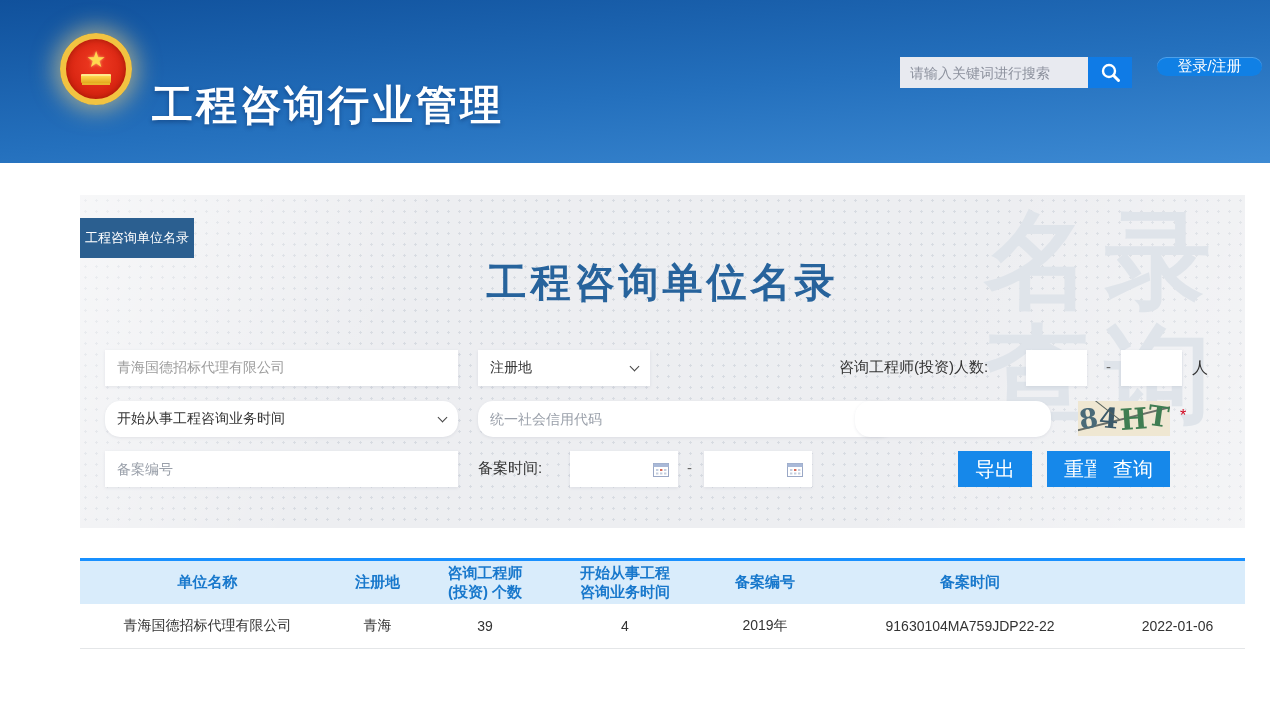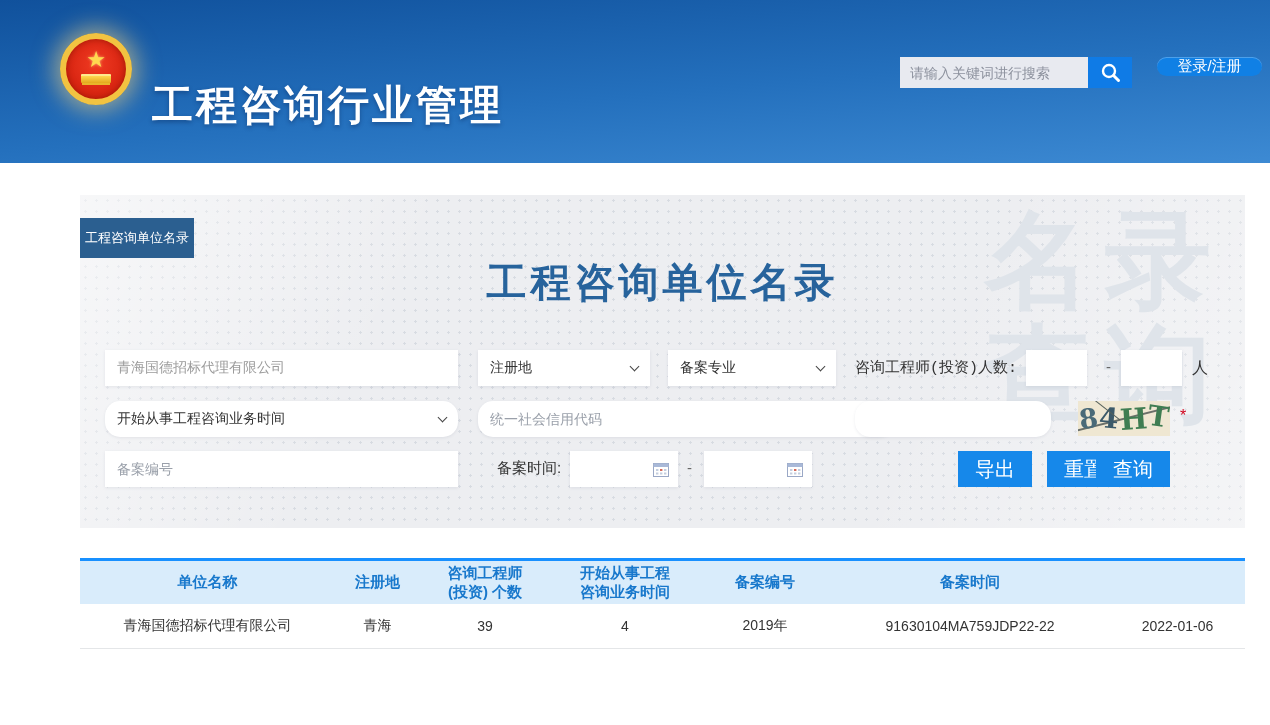--- a/index.html
+++ b/index.html
@@ -58,42 +58,42 @@
     border-right:1.6px solid #444; border-bottom:1.6px solid #444; transform:rotate(45deg); }
 
   .inline-label { position:absolute; font-size:15px; color:#333; z-index:1; white-space:nowrap; }
   .dash-sep { position:absolute; font-size:15px; color:#666; z-index:1; }
 
   
   .r1 { top:155px; }  .r2 { top:206px;border-radius:15px; }  .r3 { top:256px; }
   .company-input   { left:25px;  width:353px; }
   .region-select   { left:398px; width:172px; }
   .specialty-select{ left:588px; width:168px; }
-  .eng-label       { left:775px; top:163px;font-family:Liberation Mono, monospace; }
+  .eng-label       { left:759px; top:163px; }
   .num1 { left:946px;  width:61px; padding:0 6px; }
   .dash1 { left:1026px; top:163px; }
   .num2 { left:1041px; width:61px; padding:0 6px; }
   .person-unit { left:1112px; top:163px; font-size:16px; }
   .time-select  { left:25px;  width:353px; }
   .credit-input { left:398px; width:416px; }
   .captcha-input{ left:775px; width:196px; }
   .captcha { position:absolute; left:998px; top:206px; width:92px; height:35px; background:#efe7d2;
     display:flex; align-items:center; justify-content:center; gap:1px; overflow:hidden; z-index:1; }
   .captcha::before { content:""; position:absolute; left:-6px; top:16px; width:110px; height:1.6px;
     background:#6a6f68; transform:rotate(-14deg); }
   .captcha::after { content:""; position:absolute; left:6px; top:6px; width:40px; height:1.4px;
     background:#55605c; transform:rotate(38deg); }
   .cap-ch { font-weight:bold; font-family:"DejaVu Serif","Liberation Serif",serif; }
   .cap-ch.c0 { color:#4a6a78; font-size:27px; transform:rotate(-8deg); }
   .cap-ch.c1 { color:#3c5a6a; font-size:28px; transform:rotate(5deg); }
   .cap-ch.c2 { color:#3f7d52; font-size:29px; transform:rotate(-4deg); }
   .cap-ch.c3 { color:#3f7d52; font-size:28px; transform:rotate(8deg); margin-top:-5px; }
   .required-mark { position:absolute; left:1100px; top:212px; color:#d0021b; font-size:16px; z-index:1; }
   .recordno-input { left:25px; width:353px; }
-  .rectime-label { left:417px; top:264px; }
+  .rectime-label { left:398px; top:264px; }
   .datebox { position:absolute; width:108px; height:36px; background:#fff; display:flex;
     align-items:center; justify-content:flex-end; padding:0 9px; cursor:pointer;
     box-shadow:0 1px 3px rgba(120,130,150,.14); z-index:1; }
   .date1 { left:490px; } .date2 { left:624px; }
   .dash3 { left:607px; top:264px; }
   .btn { position:absolute; width:74px; height:36px; border:none; background:#1688ea; color:#fff;
     font-size:20px; cursor:pointer; font-family:inherit; z-index:1; }
   .export-btn { left:878px; } .reset-btn { left:967px; } .query-btn { left:1016px; }
 
   
@@ -134,24 +134,20 @@
 
   <div class="panel">
     <div class="watermark">名录
 查询</div>
     <div class="panel-tab">工程咨询单位名录</div>
     <div class="page-title">工程咨询单位名录</div>
 
     <input class="fld grey-value r1 company-input" value="青海国德招标代理有限公司" style="">
     <div class="select r1 region-select">
       <span>注册地</span>
-      <span class="chev"></span>
-    </div>
-    <div class="select r1 specialty-select">
-      <span>备案专业</span>
       <span class="chev"></span>
     </div>
     <div class="inline-label eng-label">咨询工程师(投资)人数:</div>
     <input class="fld r1 num1" style="">
     <div class="dash-sep dash1">-</div>
     <input class="fld r1 num2" style="">
     <div class="inline-label person-unit">人</div>
 
     <div class="select r2 time-select">
       <span>开始从事工程咨询业务时间</span>

